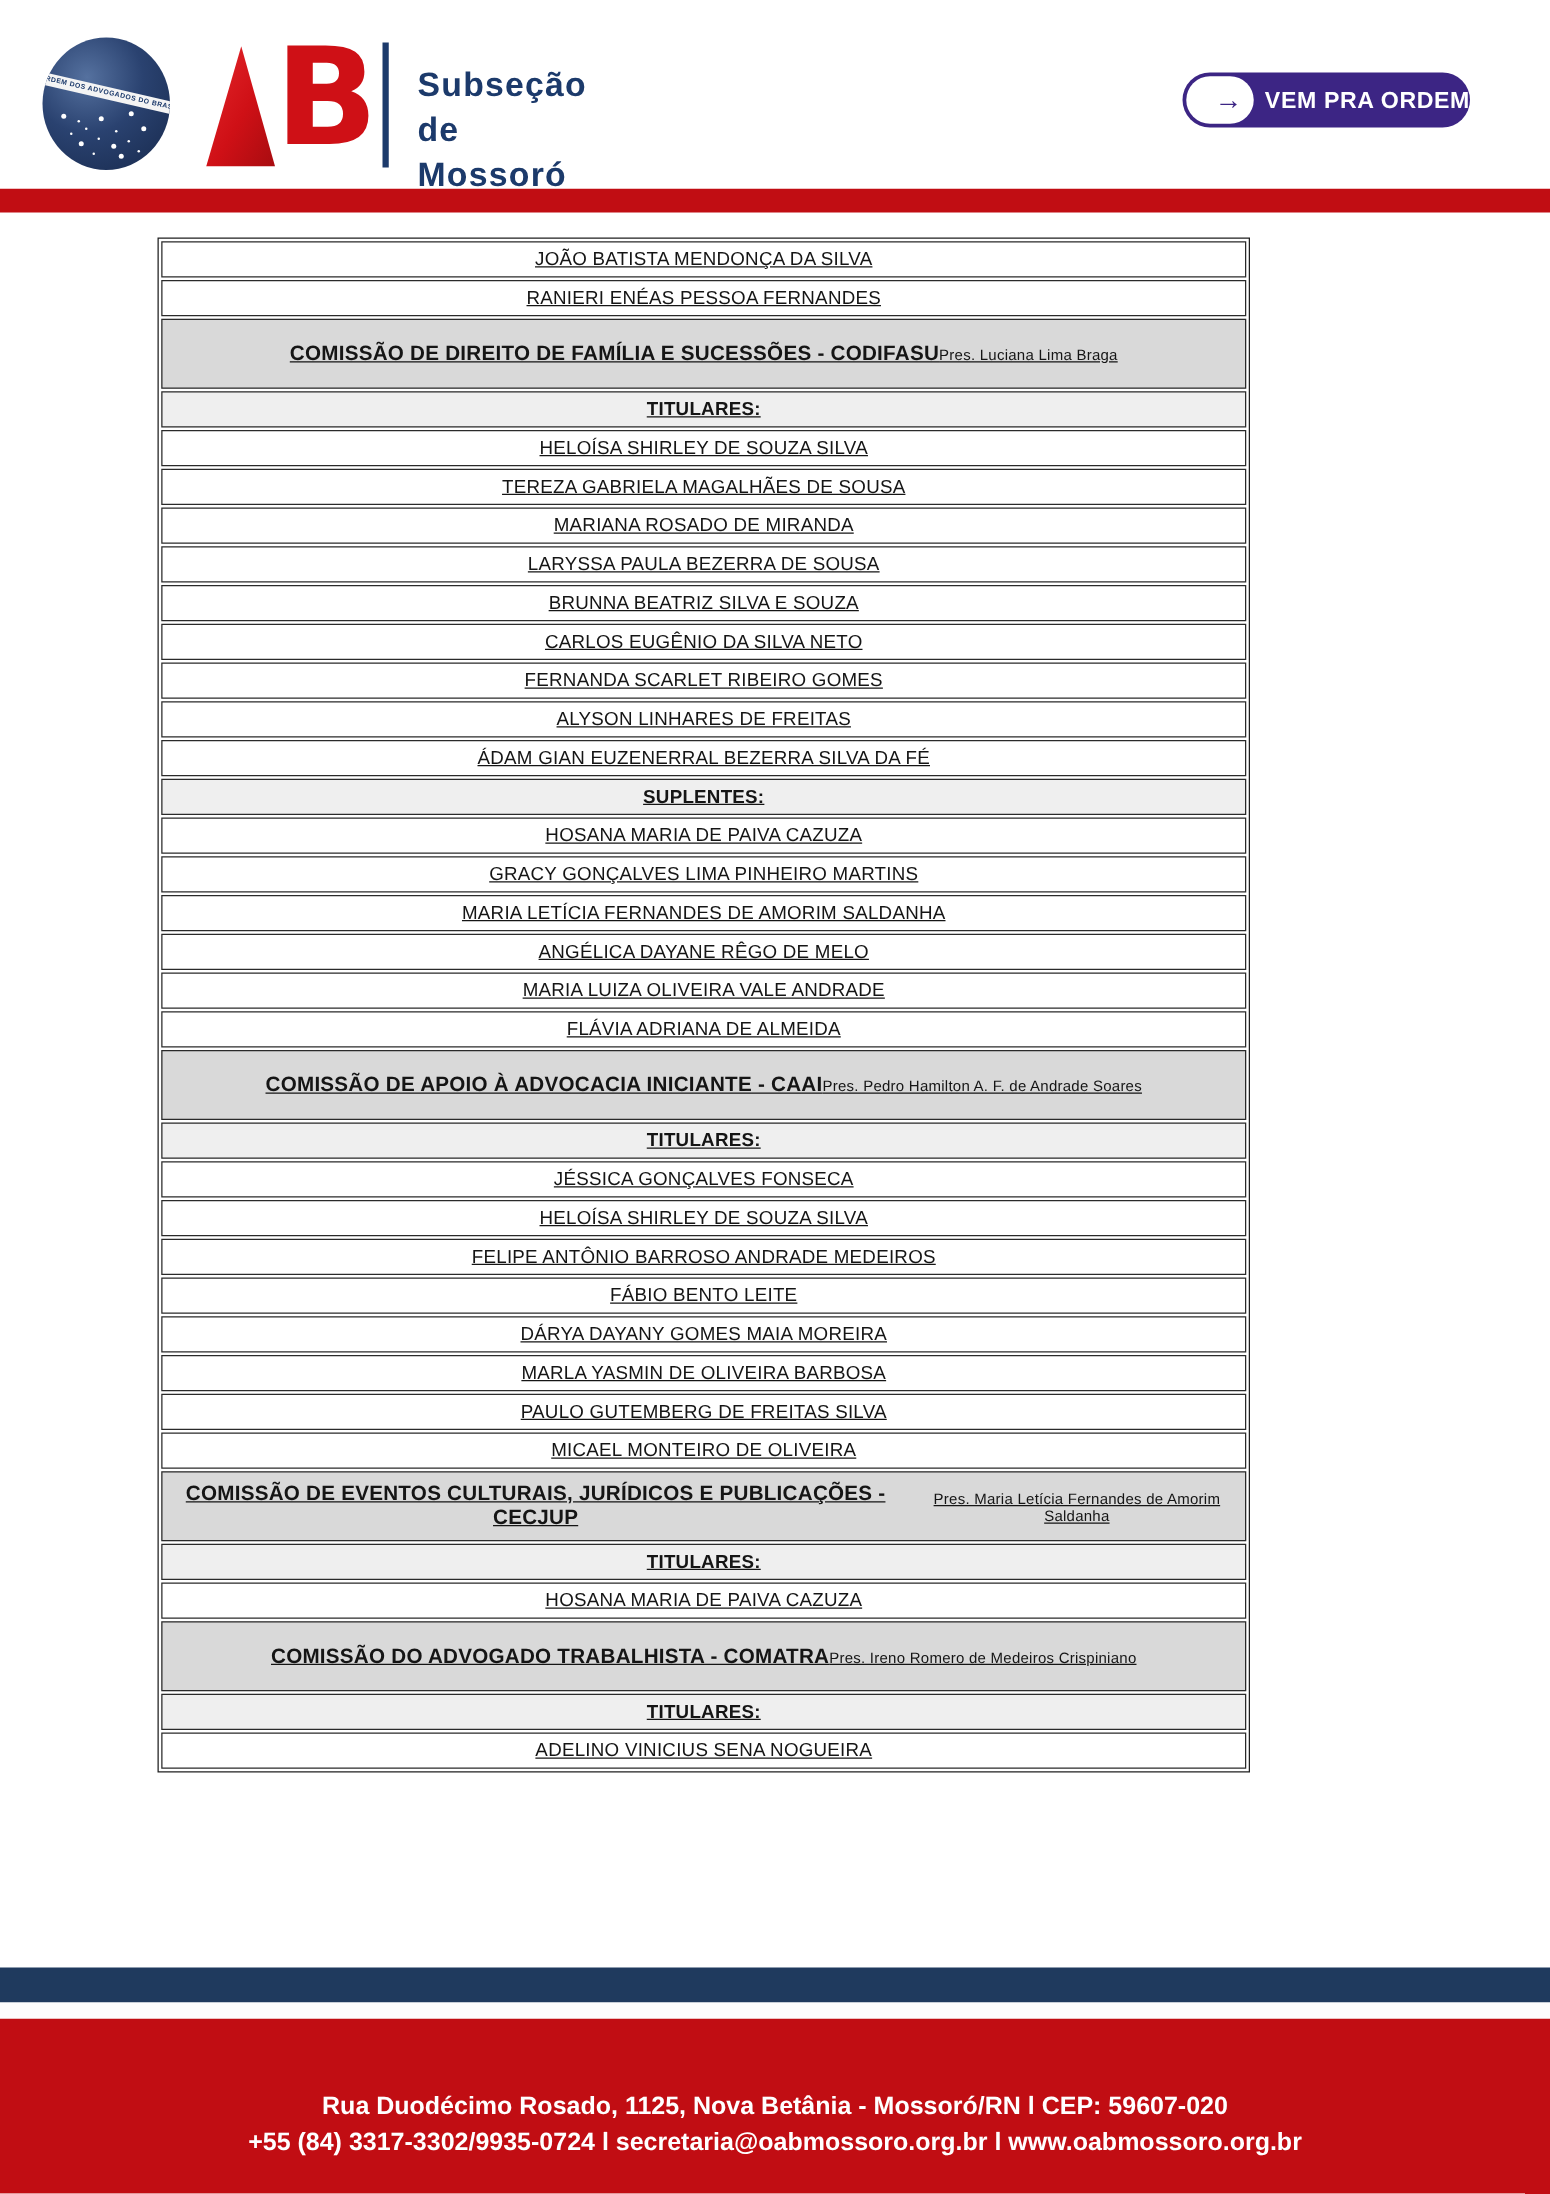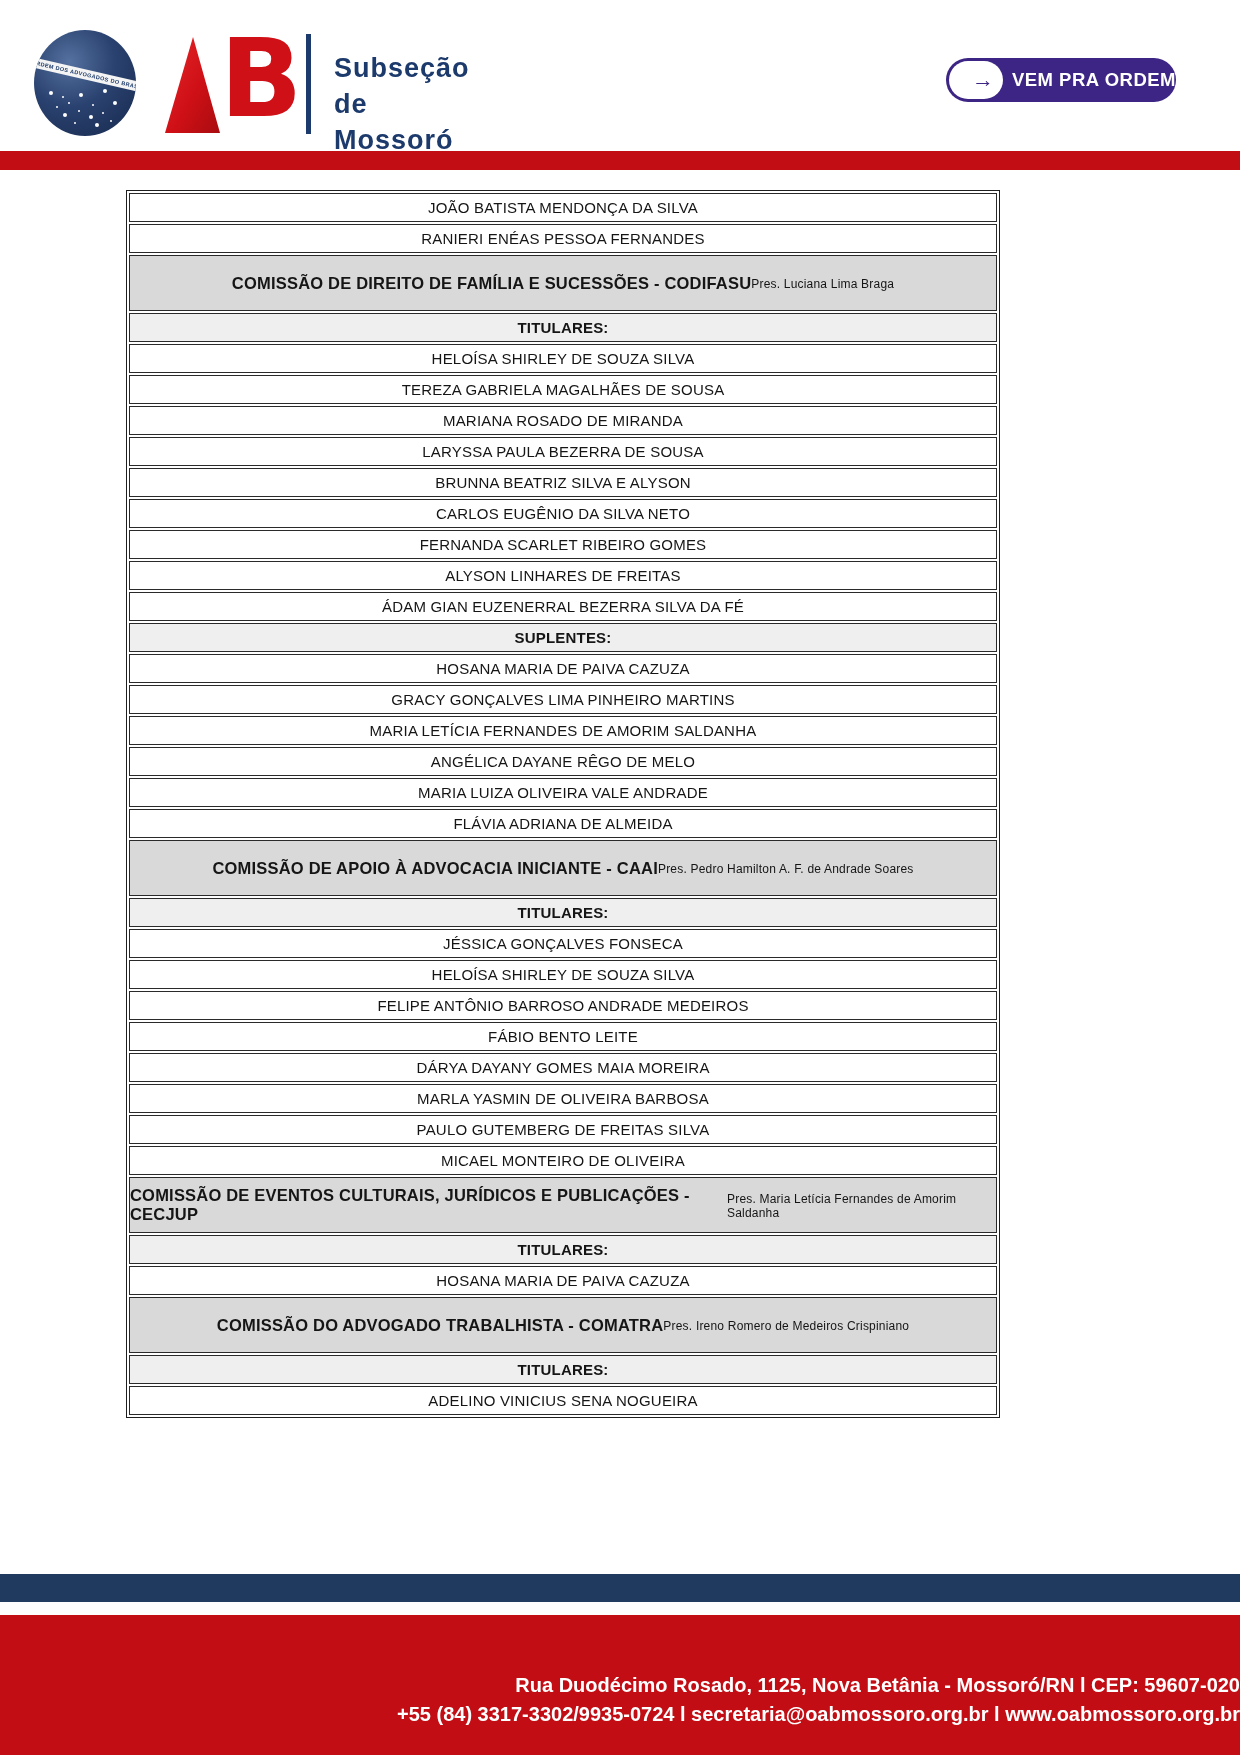--- a/index.html
+++ b/index.html
@@ -35,32 +35,32 @@
   .badge-arrow-pill span { color:var(--badge_purple,#3c2584); font-size:22px; font-weight:bold; line-height:1; }
   .badge-label { color:#fff; font-weight:bold; font-size:18.5px; margin-left:9px; letter-spacing:0.5px; white-space:nowrap; }
   .red-bar { position:absolute; left:0; top:151px; width:100%; height:19px; background:var(--red,#c10d13); }
 
   
   .commission-table { position:absolute; left:126px; top:190px; width:874px;
                       display:flex; flex-direction:column; gap:2px;
                       border:1px solid #1f1f1f; padding:2px; background:#fff; }
   .row { border:1px solid #2a2a2a; background:#fff; min-height:29px;
          display:flex; align-items:center; justify-content:center;
-         font-size:15px; color:#151515; text-align:left; letter-spacing:0.2px; }
+         font-size:15px; color:#151515; text-align:center; letter-spacing:0.2px;text-decoration:underline; }
   .row.subheader { background:var(--subheader_gray,#efefef); font-weight:bold; }
   .row.section { background:var(--section_gray,#d9d9d9); flex-direction:row; min-height:56px; padding:4px 0; }
   .sec-title { font-weight:bold; font-size:16.5px; }
   .sec-pres { font-size:12px; margin-top:2px; }
 
   
   footer { position:absolute; left:0; bottom:0; width:100%; }
   .navy-bar { width:100%; height:28px; background:var(--navy,#1f3a5e); }
   .footer-gap { width:100%; height:13px; background:#fdfdfd; }
   .footer-red { width:100%; height:140px; background:var(--red,#c10d13); color:#fff;
-                text-align:right; font-weight:bold; font-size:20px; line-height:29px; padding-top:56px; }
+                text-align:center; font-weight:bold; font-size:20px; line-height:29px; padding-top:56px; }
 </style>
 </head>
 <body>
 
 <div class="page">
 
   <header>
     <div class="logo-wrap">
       <div class="globe">
         <span class="stars"></span>
@@ -99,21 +99,21 @@
       <div class="row name">RANIERI ENÉAS PESSOA FERNANDES</div>
       <div class="row section">
         <div class="sec-title">COMISSÃO DE DIREITO DE FAMÍLIA E SUCESSÕES - CODIFASU</div>
         <div class="sec-pres">Pres. Luciana Lima Braga</div>
       </div>
       <div class="row subheader">TITULARES:</div>
       <div class="row name">HELOÍSA SHIRLEY DE SOUZA SILVA</div>
       <div class="row name">TEREZA GABRIELA MAGALHÃES DE SOUSA</div>
       <div class="row name">MARIANA ROSADO DE MIRANDA</div>
       <div class="row name">LARYSSA PAULA BEZERRA DE SOUSA</div>
-      <div class="row name">BRUNNA BEATRIZ SILVA E ALYSON</div>
+      <div class="row name">BRUNNA BEATRIZ SILVA E SOUZA</div>
       <div class="row name">CARLOS EUGÊNIO DA SILVA NETO</div>
       <div class="row name">FERNANDA SCARLET RIBEIRO GOMES</div>
       <div class="row name">ALYSON LINHARES DE FREITAS</div>
       <div class="row name">ÁDAM GIAN EUZENERRAL BEZERRA SILVA DA FÉ</div>
       <div class="row subheader">SUPLENTES:</div>
       <div class="row name">HOSANA MARIA DE PAIVA CAZUZA</div>
       <div class="row name">GRACY GONÇALVES LIMA PINHEIRO MARTINS</div>
       <div class="row name">MARIA LETÍCIA FERNANDES DE AMORIM SALDANHA</div>
       <div class="row name">ANGÉLICA DAYANE RÊGO DE MELO</div>
       <div class="row name">MARIA LUIZA OLIVEIRA VALE ANDRADE</div>

